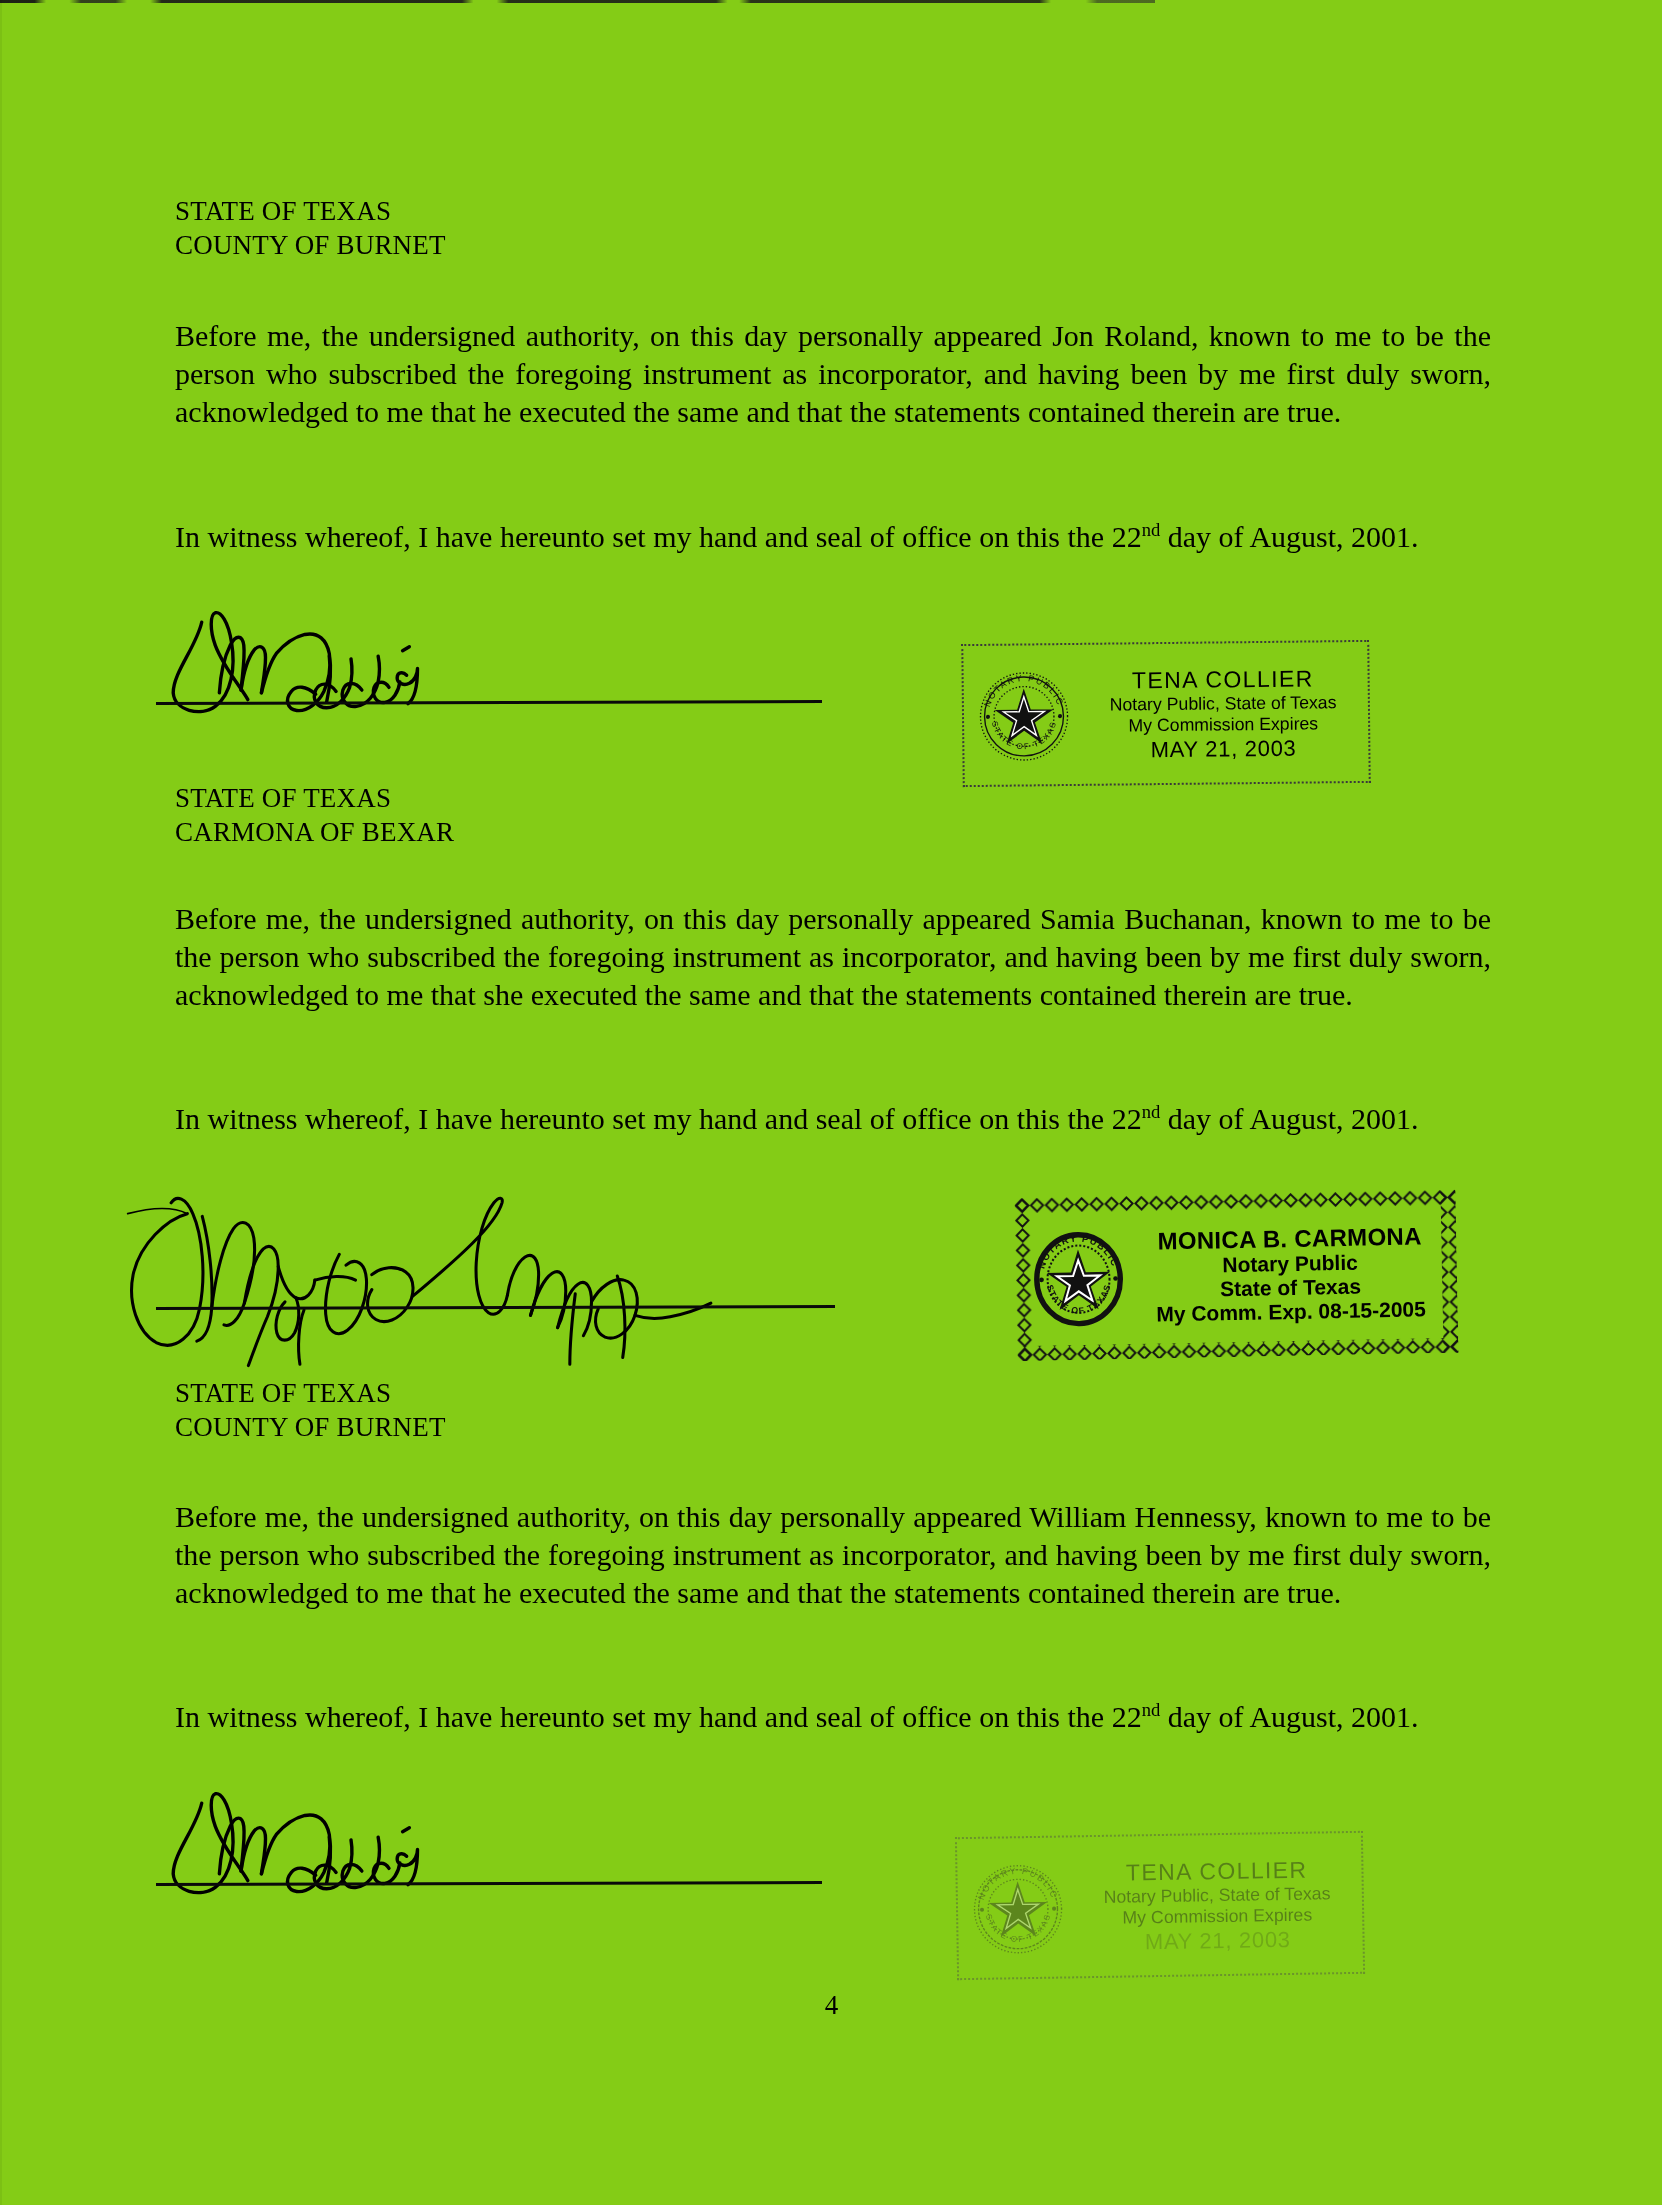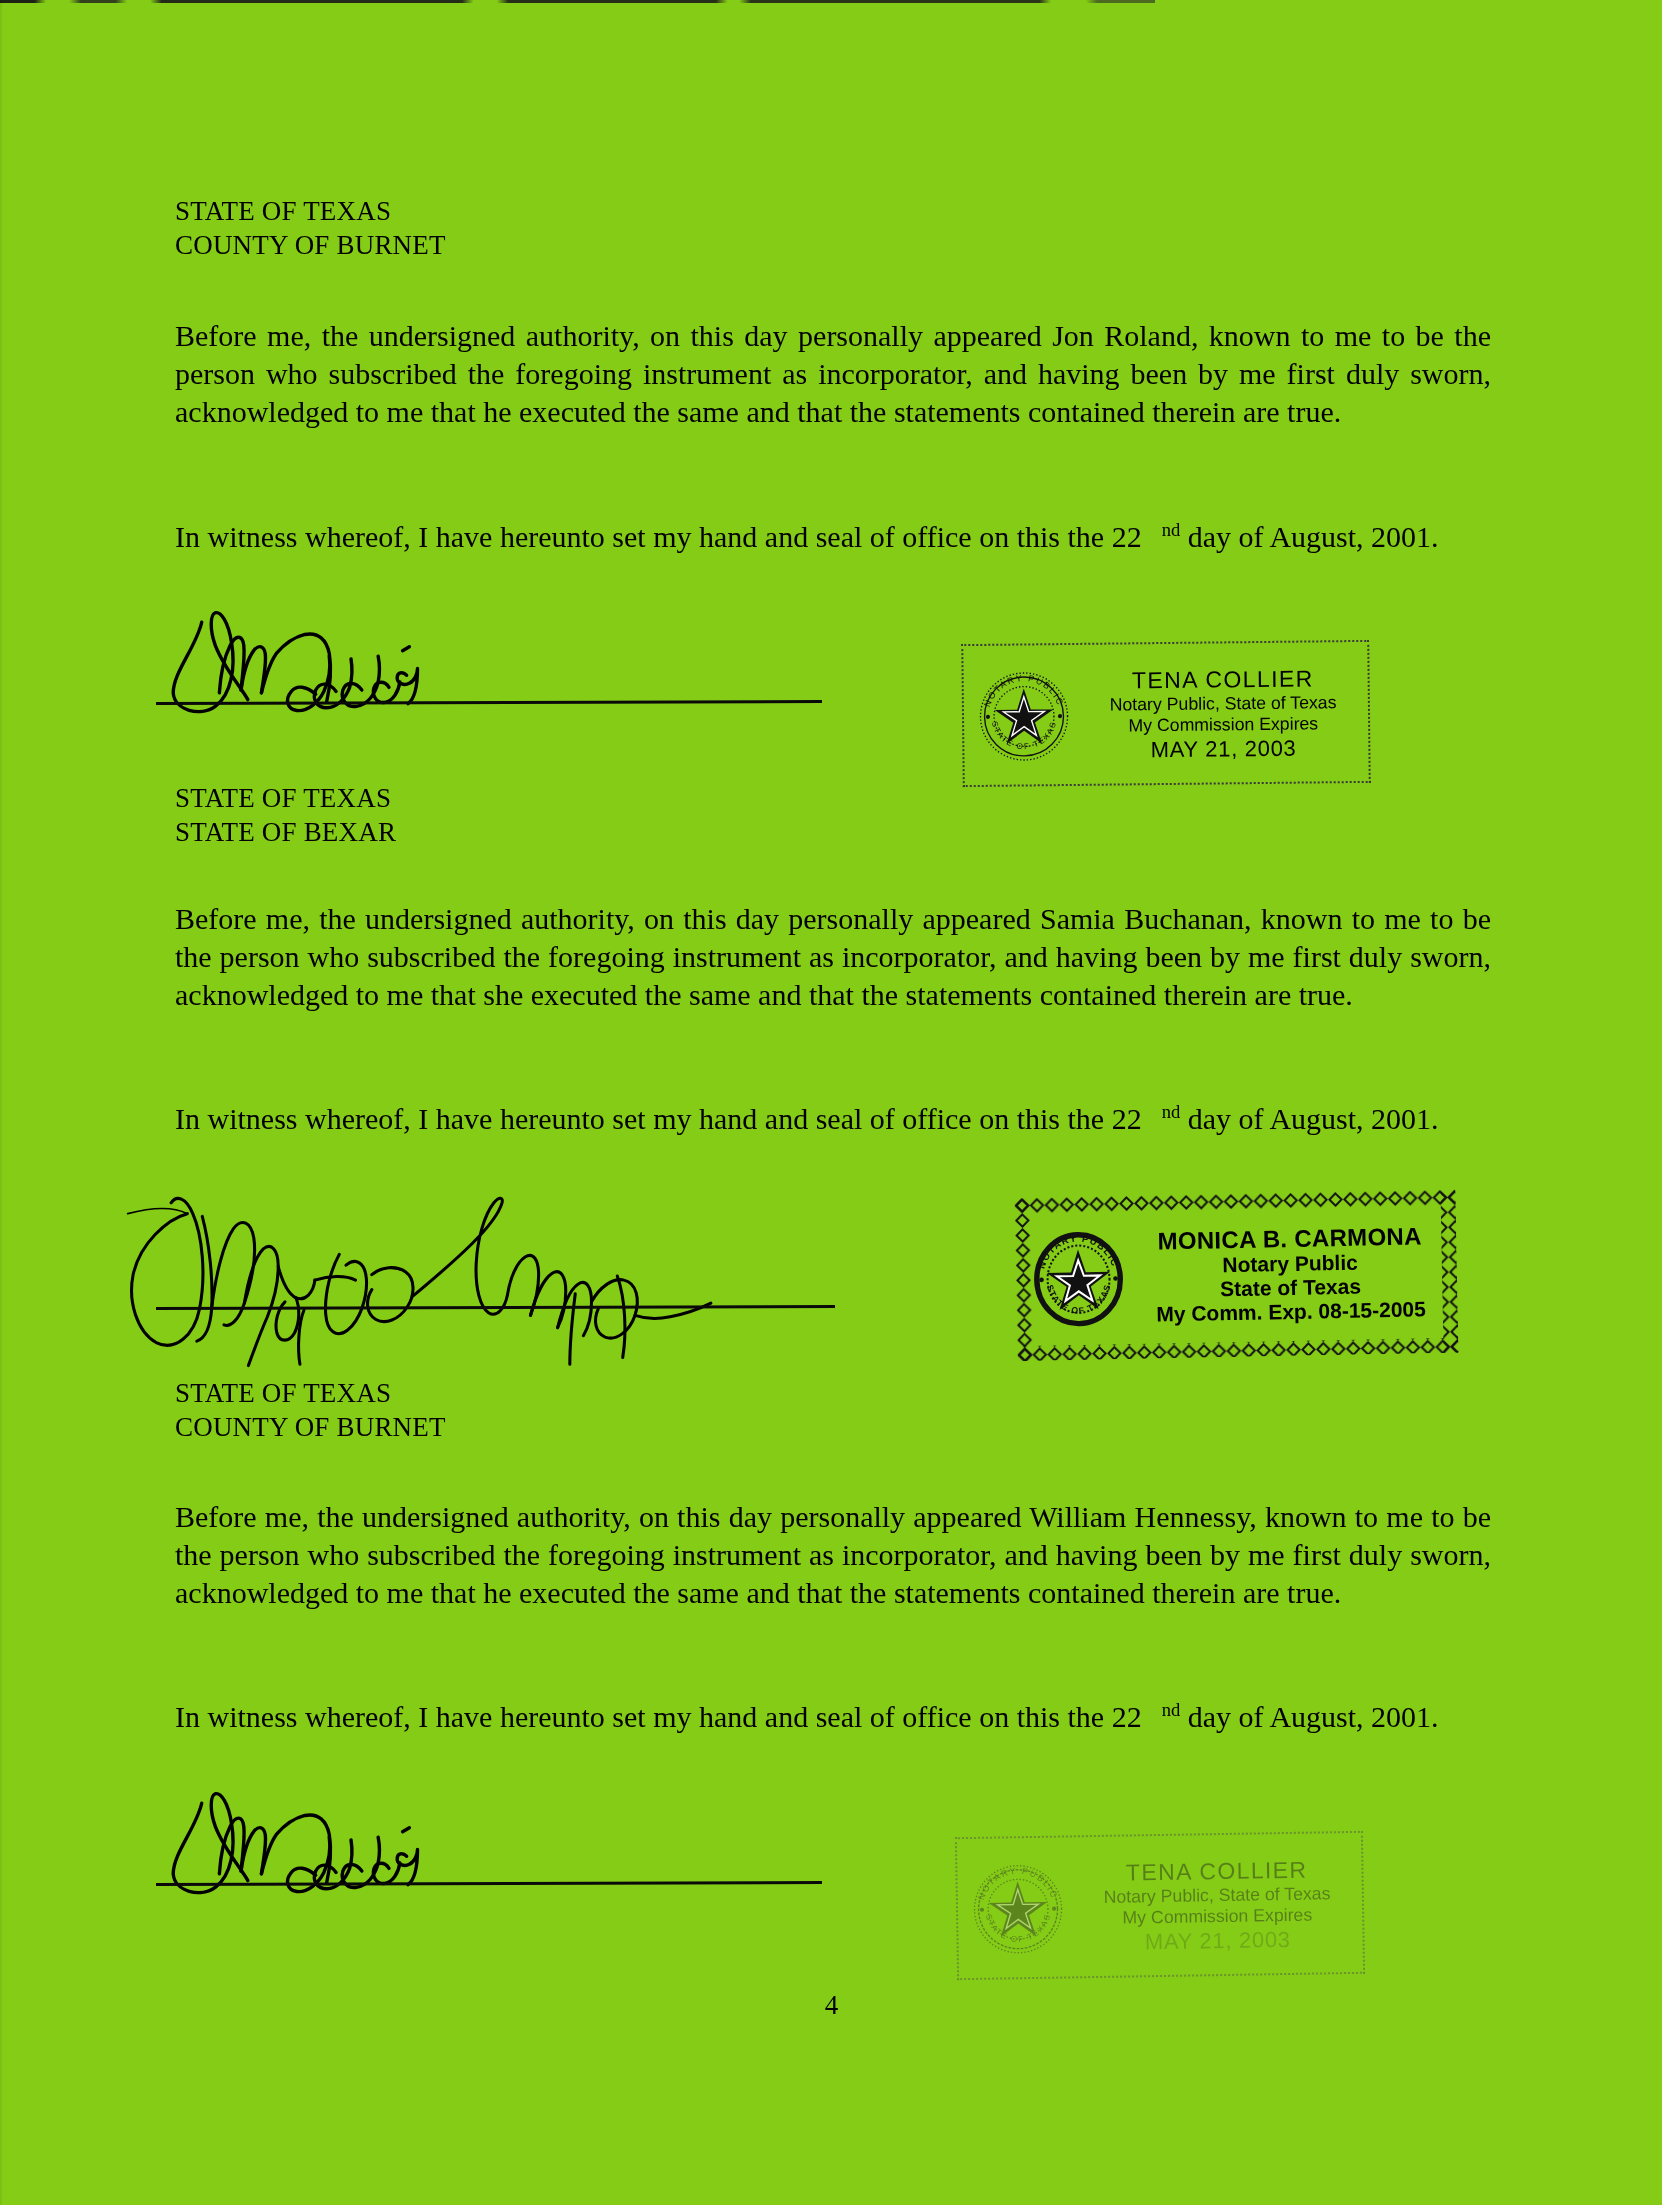--- a/index.html
+++ b/index.html
@@ -67,21 +67,20 @@
     font-size: 30px;
     line-height: 38px;
     text-align: justify;
     text-justify: inter-word;
   }
 
   sup {
     font-size: 0.62em;
     vertical-align: super;
     line-height: 0;
-    margin-left: 20px;
   }
 
   .sig-area {
     position: relative;
     height: 119px;
   }
   .sig-line {
     position: absolute;
     left: -19px;
     width: 666px;
@@ -256,21 +255,21 @@
       <div class="st-name">TENA COLLIER</div>
       <div class="st-sub">Notary Public, State of Texas</div>
       <div class="st-sub">My Commission Expires</div>
       <div class="st-date">MAY 21, 2003</div>
     </div>
   </div>
 
   <div class="content" style="top:781px;">
     <div class="heading-block">
       <div class="heading-line">STATE OF TEXAS</div>
-      <div class="heading-line">STATE OF BEXAR</div>
+      <div class="heading-line">CARMONA OF BEXAR</div>
     </div>
   </div>
 
   <div class="content" style="top:900px;">
     <p class="body-para">Before me, the undersigned authority, on this day personally appeared Samia Buchanan, known to me to be the person who subscribed the foregoing instrument as incorporator, and having been by me first duly sworn, acknowledged to me that she executed the same and that the statements contained therein are true.</p>
   </div>
 
   <div class="content" style="top:1100px;">
     <p class="body-para"><span>In witness whereof, I have hereunto set my hand and seal of office on this the 22</span><sup>nd</sup><span> day of August, 2001.</span></p>
   </div>

